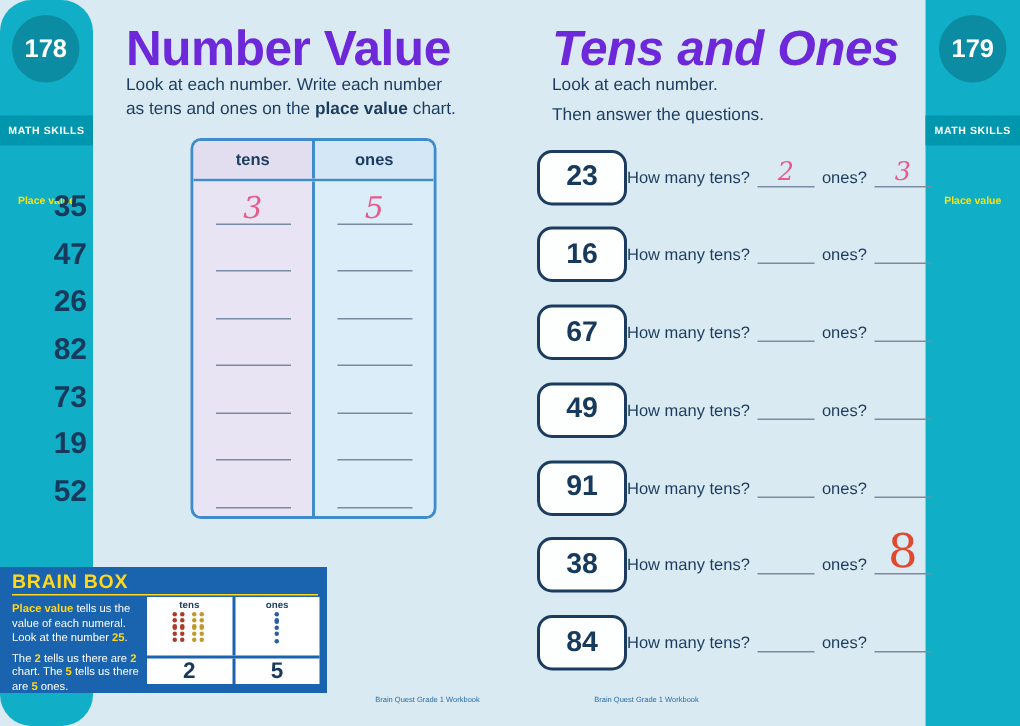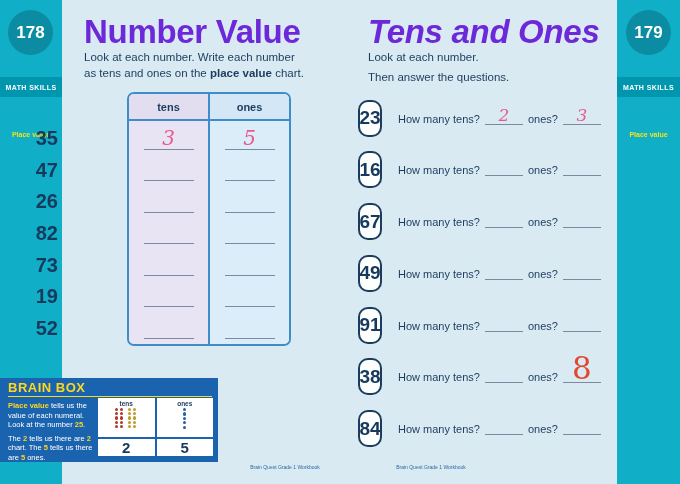--- a/index.html
+++ b/index.html
@@ -1,21 +1,21 @@
 <!DOCTYPE html>
 <html><head>
 <meta charset="utf-8">
 <style>
   * { margin:0; padding:0; box-sizing:border-box; }
   body { font-family:"Liberation Sans", sans-serif; }
   .spread { position:relative; width:680px; height:484px; background:#DAEAF3; overflow:hidden; }
 
   
   .sidebar { position:absolute; top:0; width:62px; height:484px; background:#10AFC7; }
-  .sidebar.left { left:0; }
+  .sidebar.left { left:0;border-radius:21px; }
   .sidebar.right { right:0; width:63px; }
   .page-badge { position:absolute; top:10px; width:45px; height:45px; border-radius:50%;
     background:#0B8CA2; color:#fff; font-weight:bold; font-size:17px;
     display:flex; align-items:center; justify-content:center; }
   .sidebar.left .page-badge { left:8px; }
   .sidebar.right .page-badge { left:9px; }
   .skills-band { position:absolute; top:77px; left:0; width:100%; height:20px; background:#0097AE;
     color:#fff; font-size:7px; font-weight:bold; letter-spacing:.4px;
     display:flex; align-items:center; justify-content:center; }
   .side-tag { position:absolute; top:131px; left:0; width:100%; text-align:center;
@@ -47,23 +47,23 @@
   .pv-col.ones { background:#DAEDF9; }
   .pv-cell { height:31.57px; display:flex; align-items:flex-end; justify-content:center; }
   .pv-line { width:50px; height:26px; margin-bottom:3px; border-bottom:1.5px solid #7A8AA0;
     display:flex; align-items:flex-end; justify-content:center; }
   .hand { font-family:"DejaVu Serif", serif; font-style:italic; color:#E75A8C; }
   .pv-line .hand { font-size:20px; line-height:22px; }
 
   
   .questions { position:absolute; left:358px; top:99px; width:255px; }
   .q-row { height:38px; margin-bottom:13.8px; display:flex; align-items:center; }
-  .num-box { width:24px; height:37px; border:2.5px solid #1B3C5E; border-radius:10px; background:#FDFEFE;
+  .num-box { width:60px; height:37px; border:2.5px solid #1B3C5E; border-radius:10px; background:#FDFEFE;
     display:flex; align-items:center; justify-content:center; font-size:19px; font-weight:bold; color:#16395C; flex:none; }
-  .q-text { margin-left:16px; font-size:11px; color:#1B3C5E; display:flex; align-items:flex-end; white-space:nowrap; }
+  .q-text { font-size:11px; color:#1B3C5E; display:flex; align-items:flex-end; white-space:nowrap; }
   .q-blank { display:inline-block; position:relative; width:38px; height:13px;
     border-bottom:1.5px solid #7A8AA0; margin:0 5px; }
   .q-blank .hand { position:absolute; left:0; right:0; bottom:0; text-align:center; font-size:17px; line-height:18px; }
   .q-blank .hand.red-large { font-size:31px; line-height:30px; bottom:-1px; color:#E0492E; font-style:normal; }
 
   
   .footer { position:absolute; top:464px; width:110px; text-align:center; font-size:5px; color:#2B6CA3; }
   .footer.l { left:230px; }
   .footer.r { left:376px; }
 

